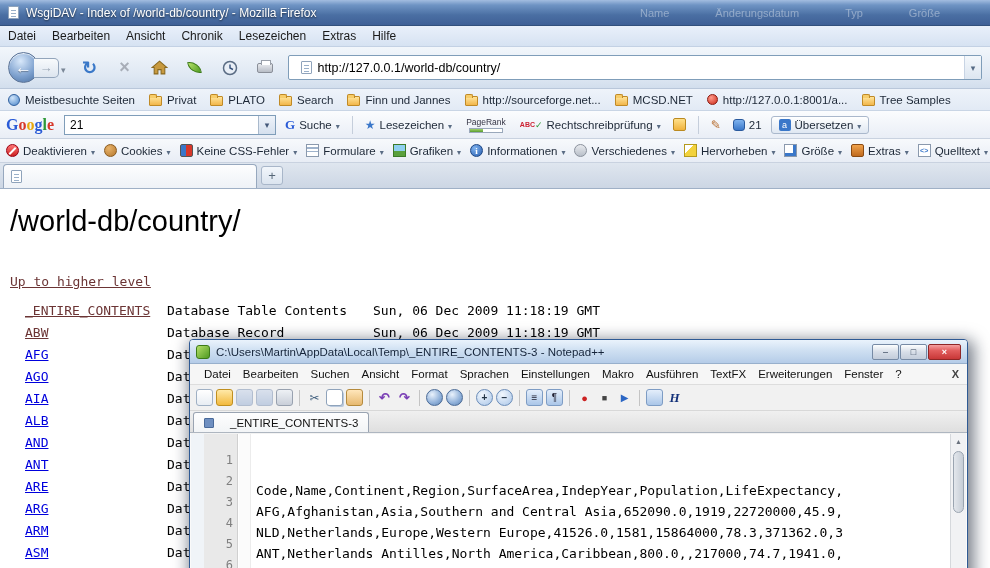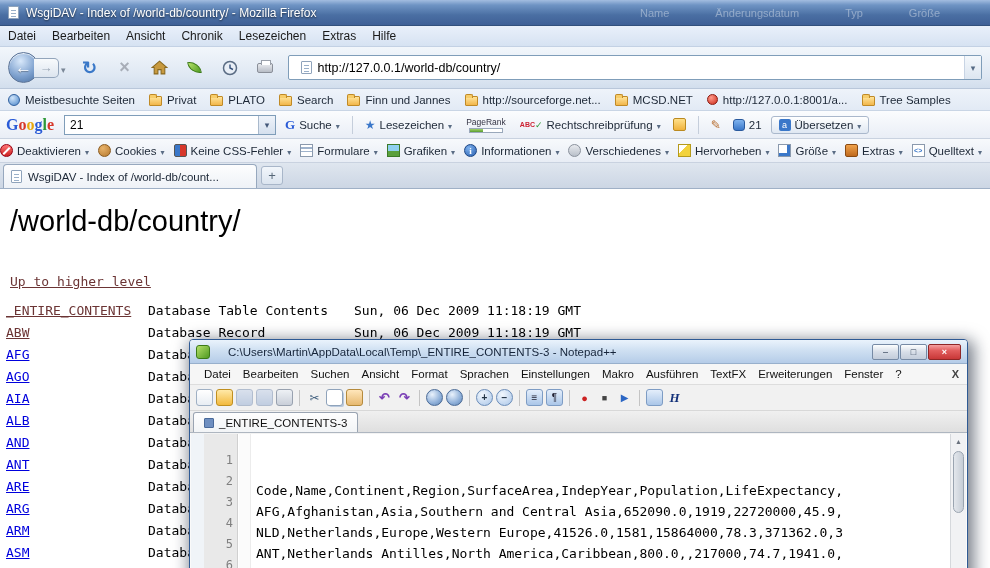--- a/index.html
+++ b/index.html
@@ -10,21 +10,21 @@
 .band{position:absolute;left:0;right:0;display:flex;align-items:center}
 .ff-titlebar{top:0;height:26px;background:linear-gradient(180deg,#a3bde0 0%,#6f94c4 20%,#4a6fa3 60%,#3f6096 100%);border-bottom:1px solid #32507c;display:flex;align-items:center;padding-left:8px;gap:7px}
 .ff-title{color:#fff;font-size:12px;text-shadow:0 1px 2px rgba(0,0,0,.65);white-space:nowrap}
 .ghosts{position:absolute;left:640px;top:0;height:26px;display:flex;align-items:center;gap:46px}
 .ghost{color:rgba(255,255,255,.38);font-size:11px;white-space:nowrap}
 .ff-menubar{top:26px;height:21px;background:linear-gradient(#e9f0fa,#d6e2f2);border-bottom:1px solid #c3d1e4}
 .menu-item{padding:0 8px;font-size:12px;color:#1a1a1a;line-height:21px}
 .ff-navbar{top:47px;height:42px;background:linear-gradient(#f2f6fb,#dfe8f3 70%,#d2deed);border-bottom:1px solid #b9c7da}
 .ff-bookmarks{top:89px;height:22px;background:linear-gradient(#eef3fa,#e2eaf5);border-bottom:1px solid #c9d5e5;padding-left:8px;gap:14px}
 .ff-google{top:111px;height:28px;background:linear-gradient(#fbfcfe,#e9eef6);border-bottom:1px solid #c9d2e0;padding-left:6px;gap:6px}
-.ff-webdev{top:139px;height:24px;background:linear-gradient(#f7f9fc,#e8edf5);border-bottom:1px solid #c9d2e0;gap:9px}
+.ff-webdev{top:139px;height:24px;background:linear-gradient(#f7f9fc,#e8edf5);border-bottom:1px solid #c9d2e0;padding-left:6px;gap:9px}
 .ff-tabbar{top:163px;height:26px;background:linear-gradient(#dfe6ef,#ccd6e4);border-bottom:1px solid #9fb0c6;align-items:flex-end}
 .ff-content{position:absolute;top:189px;left:0;right:0;bottom:0;background:#fff;overflow:hidden}
 
 
 .page-ico{display:inline-block;width:11px;height:13px;background:#fff;border:1px solid #8fa3bb;border-radius:1px;position:relative;flex:0 0 auto}
 .page-ico::before{content:"";position:absolute;left:2px;right:2px;top:3px;height:1px;background:#9ab0c9;box-shadow:0 3px 0 #9ab0c9,0 6px 0 #9ab0c9}
 
 
 .keyhole{display:flex;align-items:center;margin-left:8px}
 .back-btn{width:31px;height:31px;border-radius:50%;background:radial-gradient(circle at 40% 28%,#d8e8fa,#7fa2cf 55%,#476d9f);border:1px solid #5d7598;display:flex;align-items:center;justify-content:center;box-shadow:inset 0 1px 1px rgba(255,255,255,.8)}
@@ -100,28 +100,28 @@
 .tab-label{font-size:11.5px;color:#1c2736;white-space:nowrap;overflow:hidden;flex:1}
 .newtab{width:22px;height:19px;margin-left:4px;margin-bottom:3px;border:1px solid #a8b6c9;border-radius:3px;background:linear-gradient(#f2f6fb,#dbe4ef);display:flex;align-items:center;justify-content:center}
 .newtab::after{content:"+";color:#567;font-size:13px}
 
 
 .ff-content h1{font-size:29px;font-weight:normal;color:#000;padding:16px 0 0 10px}
 .uplink{display:inline-block;margin:36px 0 0 10px;font:13px "DejaVu Sans Mono","Liberation Mono",monospace;text-decoration:underline;cursor:pointer}
 .visited{color:#6b3434}
 .link{color:#0000dd}
 .dir-table{margin-top:9px}
-.dir-row{display:flex;height:22px;align-items:center;font:13px "DejaVu Sans Mono","Liberation Mono",monospace;padding-left:6px;white-space:pre}
+.dir-row{display:flex;height:22px;align-items:center;font:13px "DejaVu Sans Mono","Liberation Mono",monospace;padding-left:25px;white-space:pre}
 .dir-name{width:142px;text-decoration:underline;cursor:pointer;overflow:hidden}
 .dir-type{width:206px;color:#000}
 .dir-date{color:#000}
 
 
 .npp{position:absolute;left:189px;top:339px;width:779px;height:250px;background:#f3f3f3;border:1px solid #2f5a94;border-radius:4px 4px 0 0;box-shadow:inset 0 0 0 1px rgba(255,255,255,.6),3px 4px 16px 3px rgba(10,20,40,.55)}
-.npp-title{height:24px;background:linear-gradient(180deg,#eaf3fc,#cfe0f2 45%,#b5cce8);border-bottom:1px solid #98b0cc;border-radius:3px 3px 0 0;display:flex;align-items:center;padding:0 6px;gap:18px}
+.npp-title{height:24px;background:linear-gradient(180deg,#eaf3fc,#cfe0f2 45%,#b5cce8);border-bottom:1px solid #98b0cc;border-radius:3px 3px 0 0;display:flex;align-items:center;padding:0 6px;gap:6px}
 .npp-ico{width:14px;height:14px;border-radius:3px;background:linear-gradient(135deg,#b5e06a,#4f9a22);border:1px solid #3c7a18;flex:0 0 auto}
 .npp-title-text{font-size:11.5px;color:#15243a;flex:1;white-space:nowrap;overflow:hidden}
 .win-btns{display:flex;gap:1px}
 .win-btn{width:27px;height:16px;border:1px solid #768aa5;border-radius:2px;display:flex;align-items:center;justify-content:center;font-size:9px;color:#2c3c52;background:linear-gradient(#fdfefe,#d7dee8 50%,#c3ccda)}
 .btn-close{width:33px;background:linear-gradient(#f5a0a0,#e25d5d 40%,#c83737);border-color:#8e2626;color:#fff;font-weight:bold}
 .npp-menu{height:21px;background:#f6f6f6;border-bottom:1px solid #ddd;display:flex;align-items:center;padding:0 8px}
 .npp-menu-items{display:flex;align-items:center}
 .npp-menu-item{padding:0 6px;font-size:11.5px;color:#111;white-space:nowrap}
 .npp-menu-x{margin-left:auto;font-size:11px;font-weight:bold;color:#444}
 .npp-toolbar{height:26px;background:#f1f1f1;border-bottom:1px solid #d8d8d8;display:flex;align-items:center;padding-left:6px;gap:3px}
@@ -136,21 +136,21 @@
 .ic-paste{background:linear-gradient(#ffe6bb,#e7b970);border:1px solid #b58a3c}
 .ic-undo,.ic-redo{color:#7a3fb5;font-size:13px;font-weight:bold}
 .ic-find,.ic-replace{border-radius:50%;background:radial-gradient(circle at 35% 30%,#eaf2fc,#8fb0d9 60%,#5f84b2);border:1px solid #4a6a96}
 .ic-zoom{border-radius:50%;background:radial-gradient(circle at 35% 30%,#f2f7fd,#aac6e8);border:1px solid #6a8cb8;color:#234;font-weight:bold}
 .ic-view{background:linear-gradient(#e4eefb,#aac6e8);border:1px solid #7d9cc4;color:#223}
 .ic-rec{color:#cc2222;font-size:11px}
 .ic-stopm{color:#444;font-size:9px}
 .ic-play{color:#2b66c4;font-size:10px}
 .ic-h{color:#14327a;font:italic bold 13px "Liberation Serif",serif}
 .npp-tabbar{height:22px;background:linear-gradient(#f0f0f0,#dfdfdf);border-bottom:1px solid #aeb6c0;display:flex;align-items:flex-end;padding-left:3px}
-.npp-tab{height:20px;background:linear-gradient(#fefefe,#f2f4f6);border:1px solid #9aa4b2;border-bottom:none;border-radius:3px 3px 0 0;display:flex;align-items:center;gap:5px;padding:0 10px;font-size:11.5px;color:#111;white-space:nowrap}
+.npp-tab{height:20px;background:linear-gradient(#fefefe,#f2f4f6);border:1px solid #9aa4b2;border-bottom:none;border-radius:3px 3px 0 0;display:flex;align-items:center;gap:16px;padding:0 10px;font-size:11.5px;color:#111;white-space:nowrap}
 .tab-disk{width:10px;height:10px;background:#6f8fc0;border:1px solid #4a6a9a;border-radius:1px}
 .npp-editor{position:absolute;top:94px;left:1px;right:1px;bottom:0;background:#fff;overflow:hidden}
 .strip{position:absolute;top:0;bottom:0}
 .strip-bm{left:0;width:13px;background:#f0f4f8}
 .strip-num{left:13px;width:34px;background:#e9e9e9;border-right:1px solid #d0d0d0}
 .strip-fold{left:48px;width:12px;background:#fbfbfb;border-right:1px solid #ececec}
 .ed-rows{position:absolute;left:0;right:16px;top:4px}
 .ed-row{position:relative;height:21px;line-height:21px;white-space:pre;font:13px "DejaVu Sans Mono","Liberation Mono",monospace}
 .ed-num{position:absolute;left:0;width:42px;text-align:right;color:#7f7f7f;font-size:12px}
 .ed-text{display:block;margin-left:65px;color:#000;overflow:hidden}
@@ -378,21 +378,20 @@
       <span class="wd-item">
         <span class="view-source-icon"></span>
         <span>Quelltext</span>
         <span class="drop"></span>
       </span>
     </div>
 
   <div class="band ff-tabbar">
     <div class="tab">
       <span class="page-ico"></span>
-      <span class="tab-label">WsgiDAV - Index of /world-db/count...</span>
     </div>
     <div class="newtab"></div>
   </div>
 
   <div class="ff-content">
     <h1>/world-db/country/</h1>
     <a class="uplink visited">Up to higher level</a>
     <div class="dir-table">
 
         <div class="dir-row">

